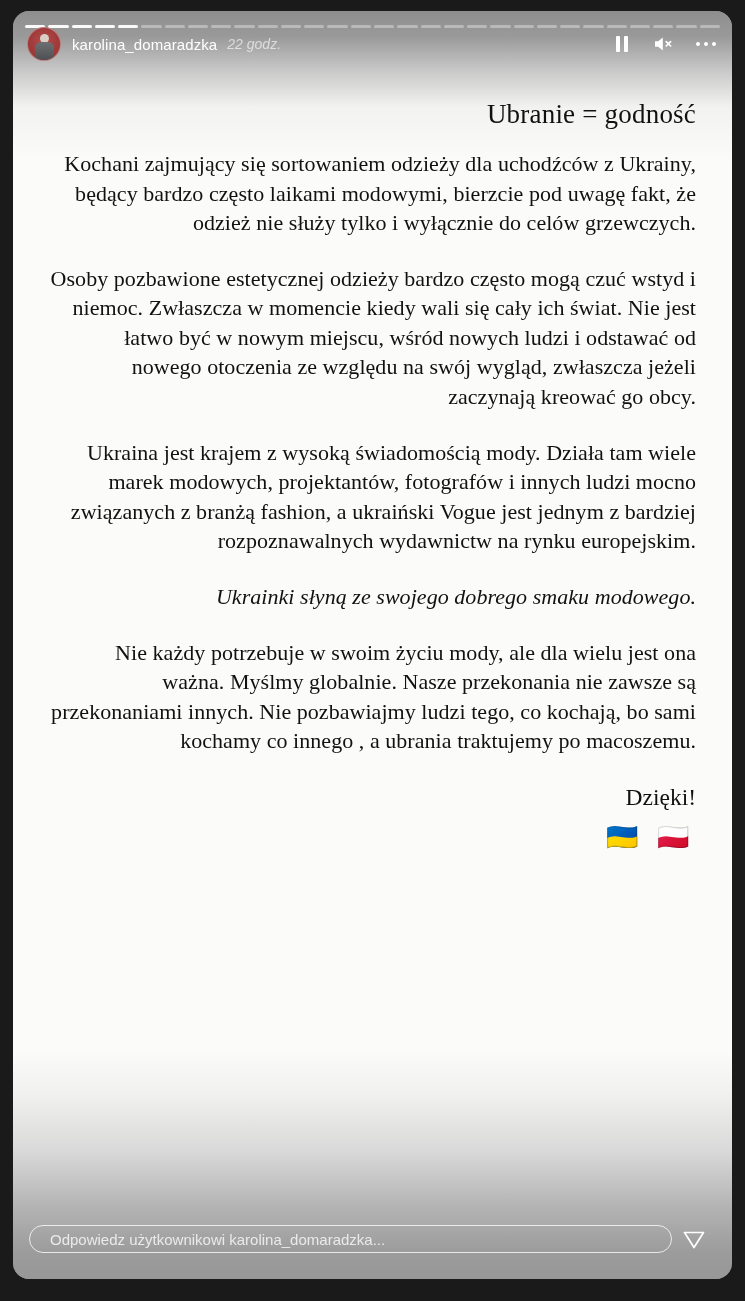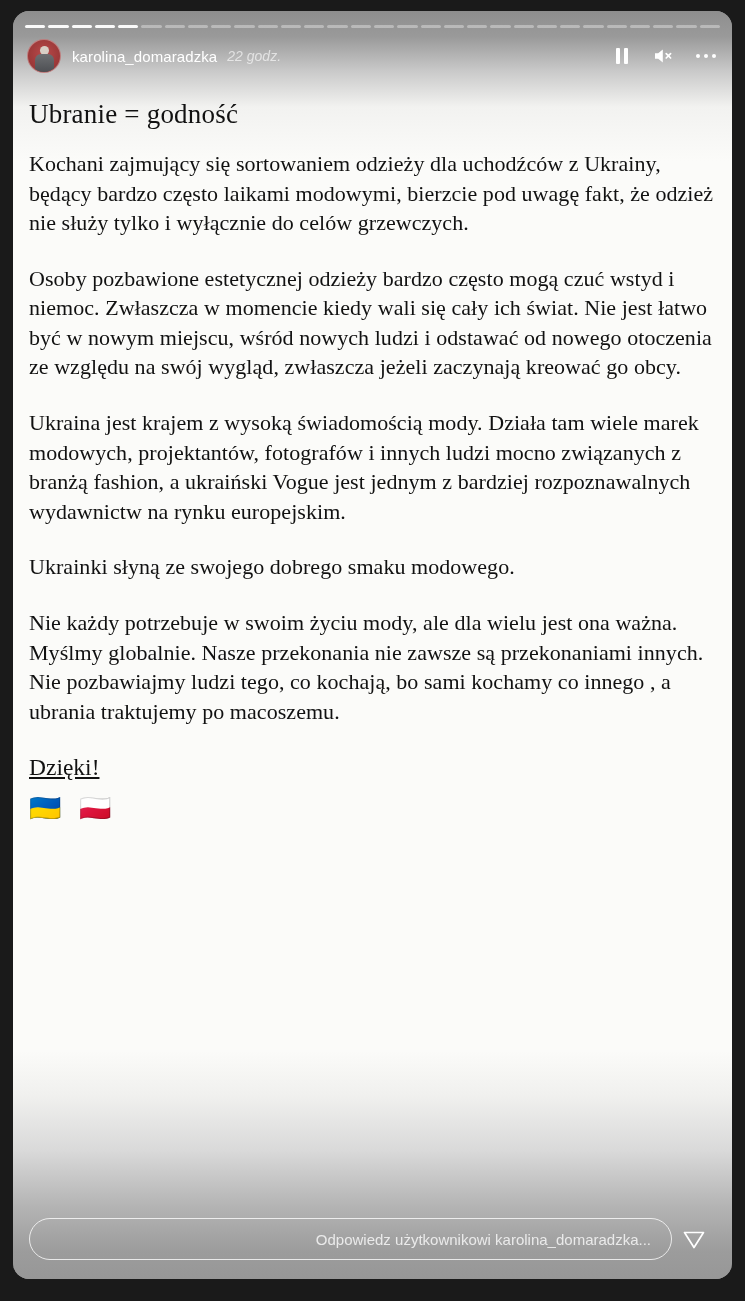--- a/index.html
+++ b/index.html
@@ -65,21 +65,21 @@
     background: rgba(255,255,255,0.34);
   }
   .progress-seg.seen {
     background: rgba(255,255,255,0.95);
   }
 
   
   .story-header {
     position: absolute;
     left: 0;
-    top: 22px;
+    top: 10px;
     width: 100%;
     height: 46px;
     display: flex;
     align-items: center;
     padding: 0 14px;
     box-sizing: border-box;
     z-index: 6;
     justify-content: space-between;
   }
   .avatar {
@@ -163,47 +163,47 @@
     border-radius: 50%;
     background: #fff;
   }
 
   
   .story-text {
     position: absolute;
     left: 0;
     top: 78px;
     width: 100%;
-    padding: 0 16px;
-    box-sizing: border-box;
-    text-align: left;
+    padding: 0 36px;
+    box-sizing: border-box;
+    text-align: right;
     color: #111111;
     font-family: "Liberation Serif", "DejaVu Serif", serif;
     z-index: 3;
   }
   .story-title {
     font-size: 27px;
     line-height: 1.26;
     margin: 8px 0 18px 0;
     letter-spacing: 0.2px;
   }
   .para {
     font-size: 22px;
     line-height: 1.345;
     margin: 0 0 26px 0;
     letter-spacing: 0.05px;
   }
   .para.tight {
     margin-bottom: 26px;
+    font-style: italic;
   }
   .signature {
     font-size: 23.5px;
     line-height: 1.345;
     margin: 22px 0 0 0;
-    text-decoration: underline;
   }
   .flags {
     margin-top: 12px;
     font-size: 26px;
     line-height: 1;
     letter-spacing: 6px;
   }
 
   
   .reply-bar {
@@ -213,31 +213,30 @@
     width: 100%;
     height: 44px;
     display: flex;
     align-items: center;
     padding: 0 16px;
     box-sizing: border-box;
     z-index: 6;
   }
   .reply-input {
     flex: 1 1 auto;
-    height: 42px;
+    height: 28px;
     border-radius: 21px;
     border: 1px solid rgba(255,255,255,0.78);
     background: transparent;
     color: #f0f0f0;
     font-size: 15px;
     font-family: "Liberation Sans", sans-serif;
     padding: 0 20px;
     box-sizing: border-box;
     outline: none;
-    text-align: right;
   }
   .reply-input::placeholder {
     color: #eaeaea;
     opacity: 1;
   }
   .send-btn {
     flex: 0 0 auto;
     width: 44px;
     height: 42px;
     display: flex;

